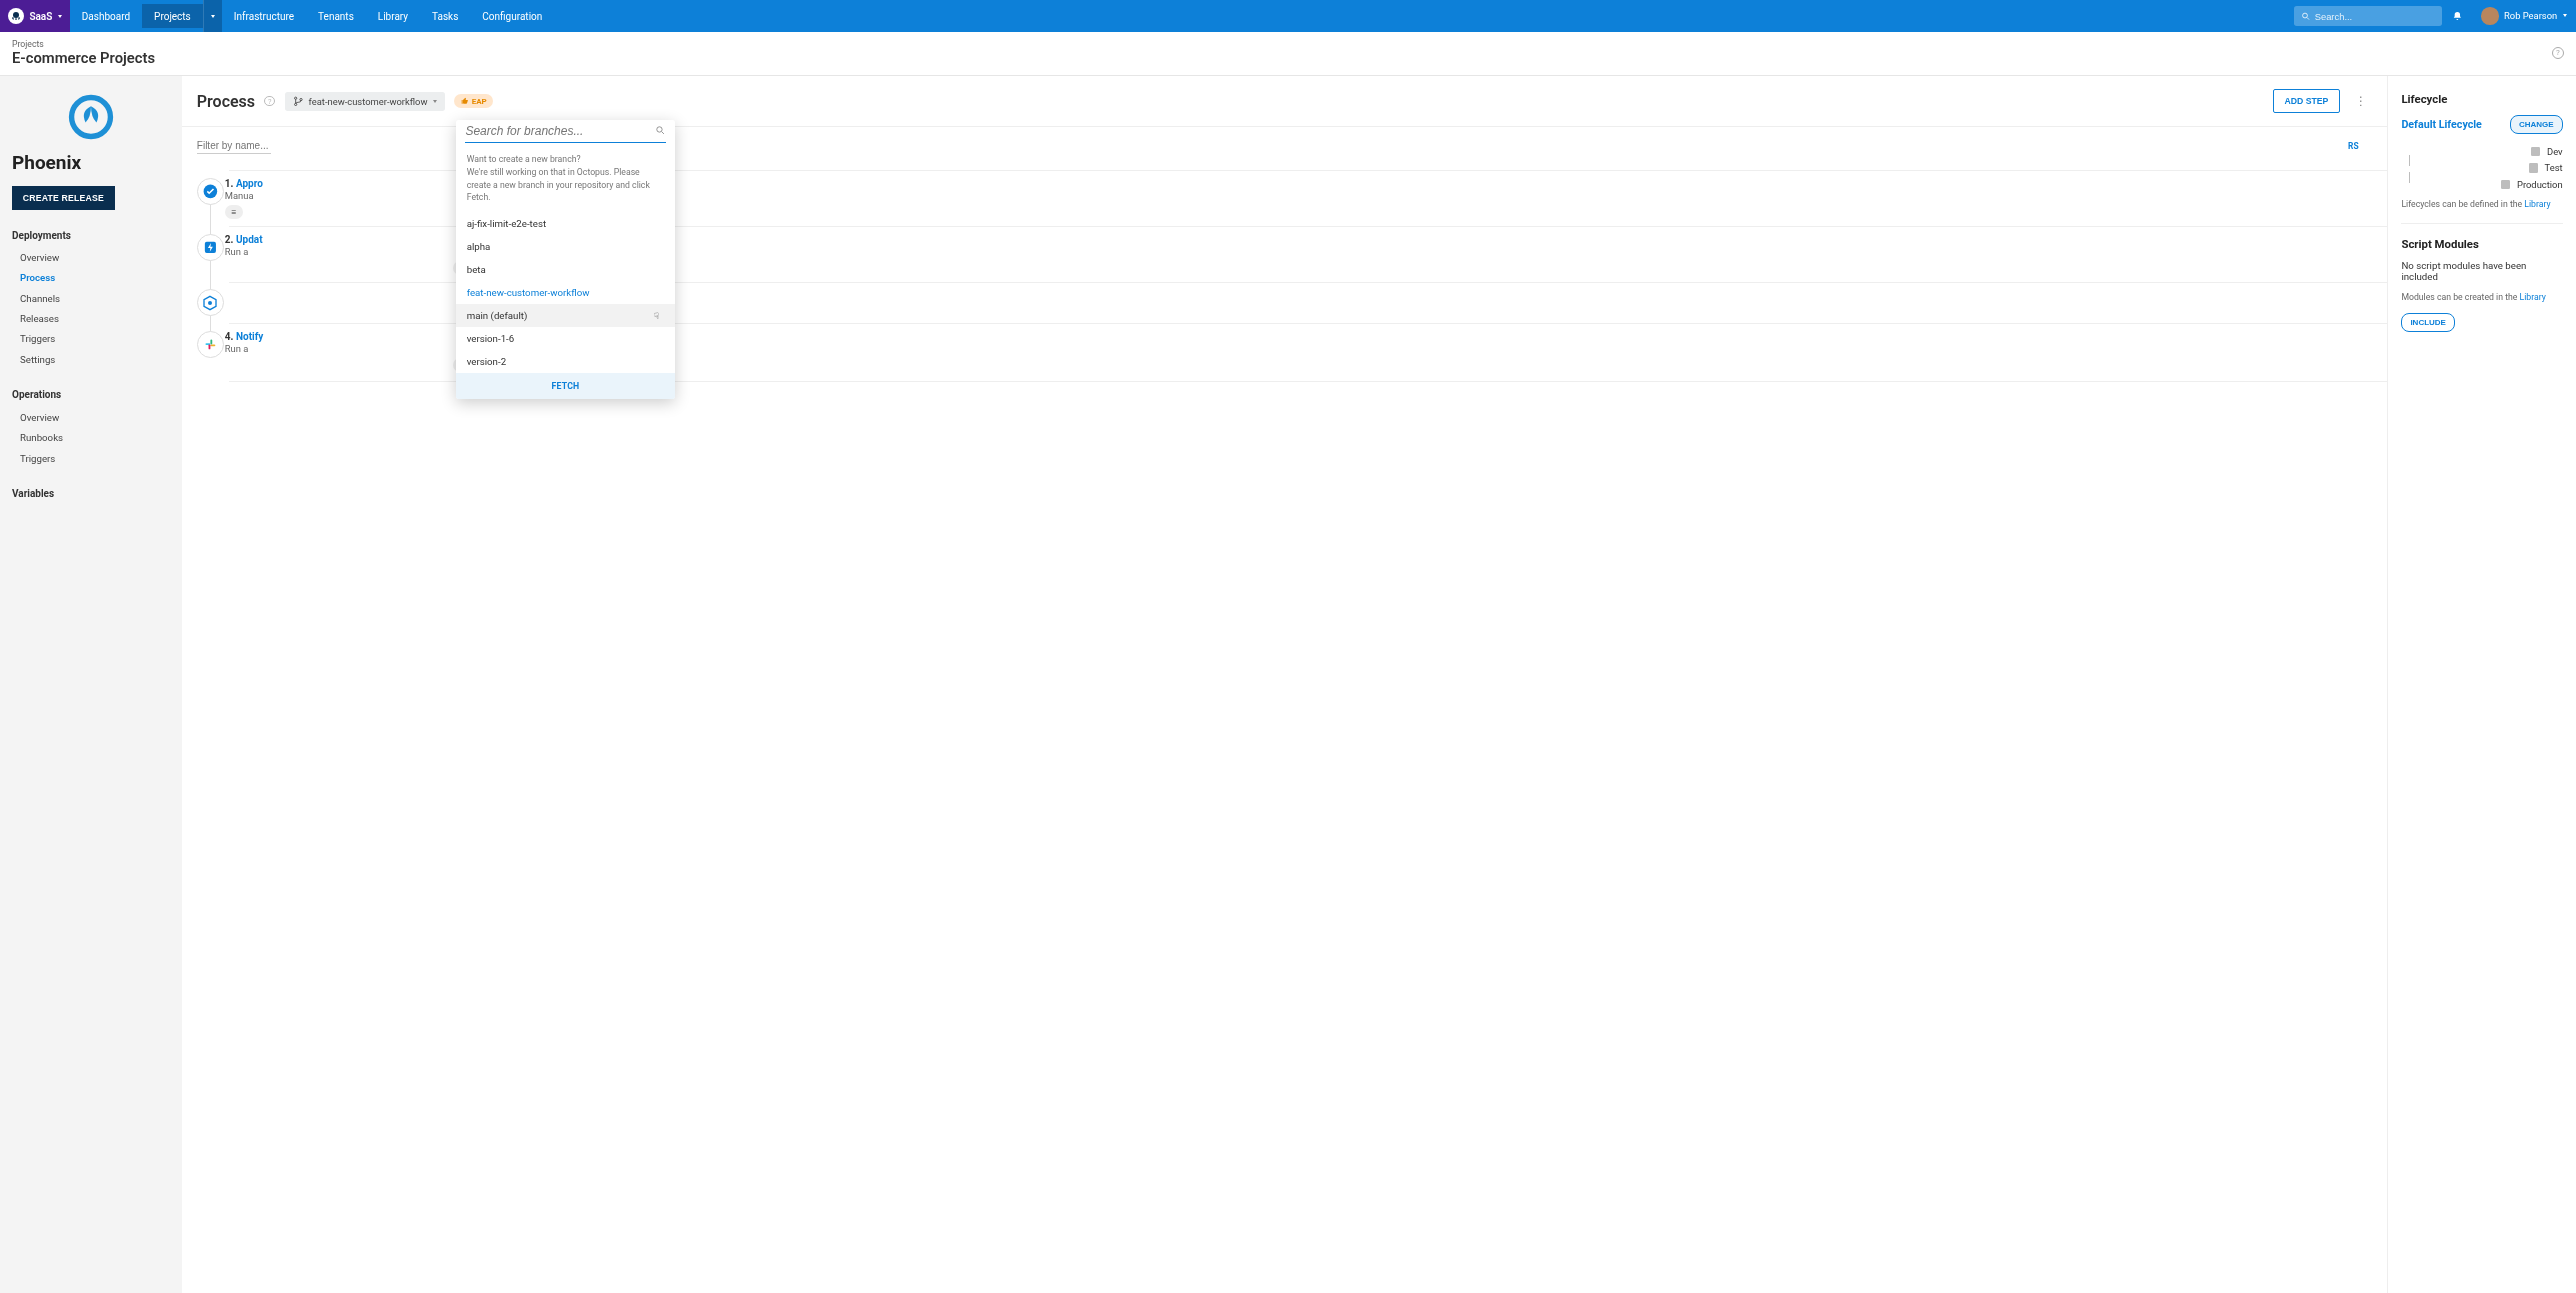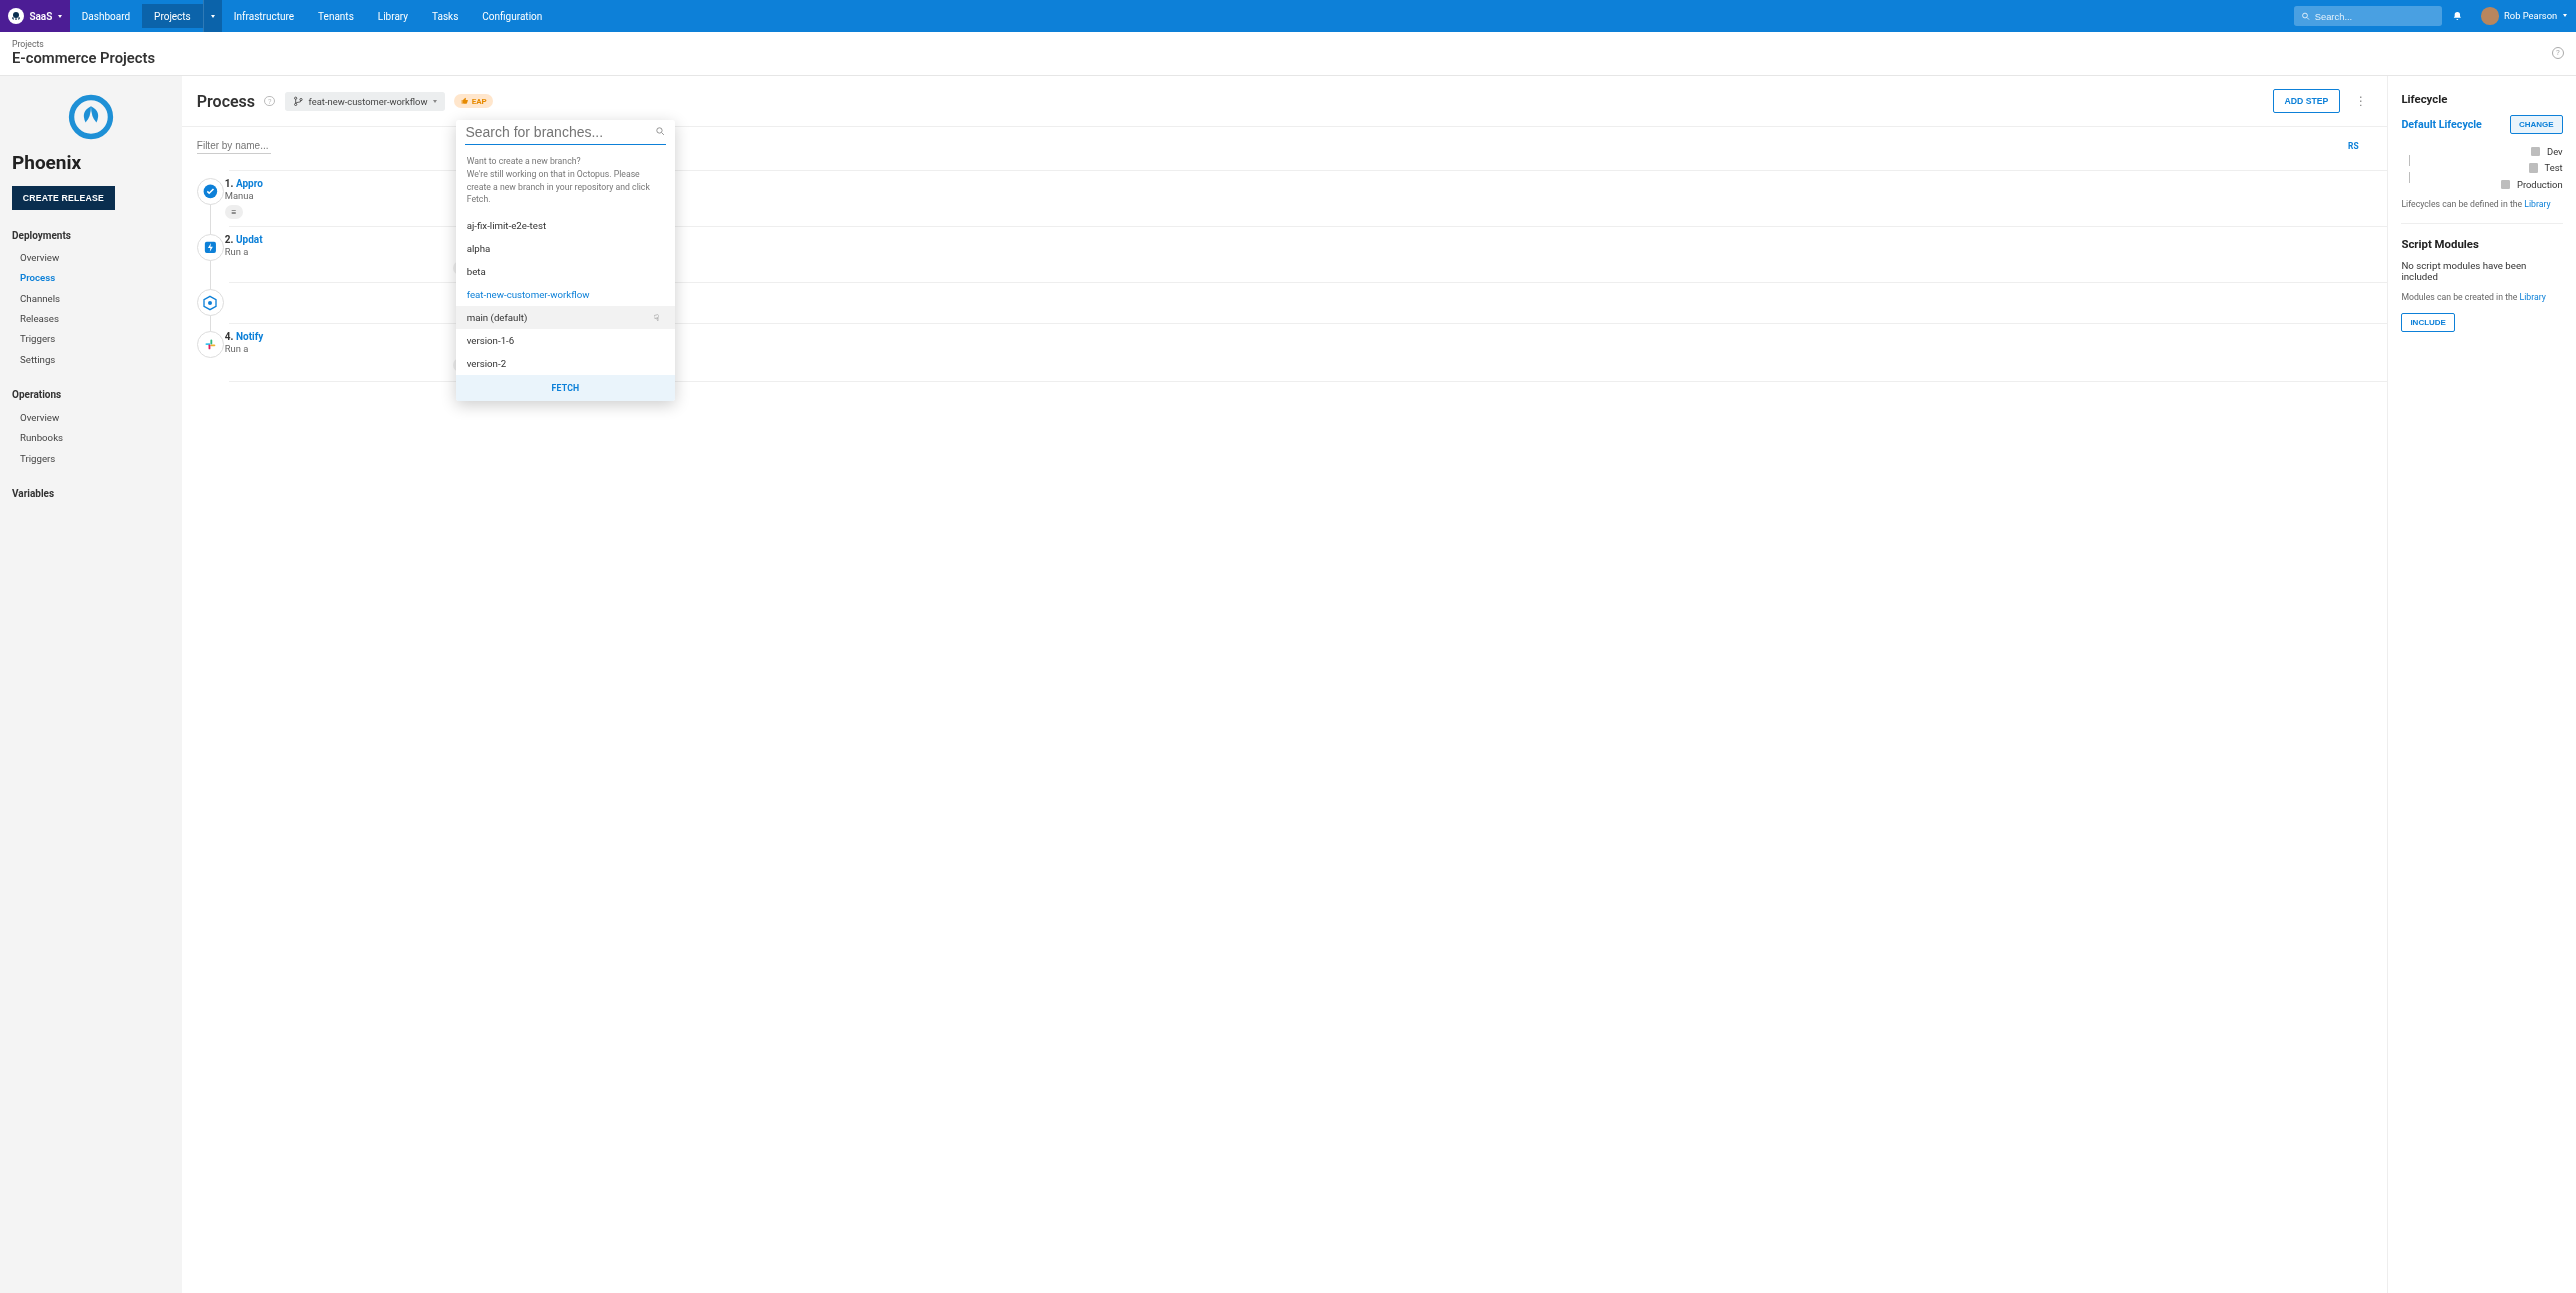--- a/index.html
+++ b/index.html
@@ -61,31 +61,31 @@
 .step-body { flex:1; }
 .step-title { font-size:10px; font-weight:700; color:#333; }
 .step-title .name { color:#0D80D8; }
 .step-sub { color:#666; font-size:9.4px; margin-top:1.3px; }
 .pill { background:#eee; border-radius:8px; padding:2px 6.7px; font-size:8.4px; display:inline-block; color:#333; }
 .step-meta { margin-top:4px; display:flex; align-items:center; gap:8px; color:#333; font-size:9.4px; }
 
 
 .branch-dd { position:absolute; left:274px; top:44px; width:219px; background:#fff; box-shadow:0 4px 16px rgba(0,0,0,.2); border-radius:2.7px; z-index:20; overflow:hidden; }
 .dd-search { padding: 8px 10.7px 0; display:flex; align-items:center; border-bottom:1.3px solid #0D80D8; margin:0 9.4px 6.7px; padding:4px 0;}
-.dd-search input { flex:1; border:none; outline:none; font-size:14px; }
+.dd-search input { flex:1; border:none; outline:none; font-size:12px;font-style:italic; }
 .dd-info { padding: 4px 10.7px 8px; font-size:8.7px; color:#777; line-height:1.45; }
 .dd-item { padding:6px 10.7px; font-size:9.7px; color:#333; cursor:pointer; }
 .dd-item.selected { color:#0D80D8; }
 .dd-item.hover { background:#f2f2f2; }
 .dd-fetch { background:#eaf4fb; text-align:center; padding:8px; color:#0D80D8; font-weight:700; font-size:8.7px; cursor:pointer; letter-spacing:0.2px;}
 
 
 .rp-h { font-size:11.4px; font-weight:700; margin-bottom:9.4px; color:#222;}
 .rp-link { color:#0D80D8; font-weight:700; font-size:10.7px;}
-.btn-outline-sm { border:0.7px solid #0D80D8; color:#0D80D8; background:#eaf4fb; padding:4px 8px; font-weight:700; font-size:8px; border-radius:2px; cursor:pointer;}
+.btn-outline-sm { border:0.7px solid #0D80D8; color:#0D80D8; background:#eaf4fb; padding:4px 8px; font-weight:700; font-size:8px; border-radius:8px; cursor:pointer;}
 .lc-row { display:flex; justify-content:space-between; align-items:center; margin-bottom:12px;}
 .env-list { margin-left:2.7px; border-left:0; }
 .env-item { display:flex; align-items:center; gap:6.7px; margin:5.4px 0; position:relative;justify-content:flex-end;}
 .env-sq { width:9.4px; height:9.4px; background:#bdbdbd; border-radius:1.3px; }
 .env-line { position:absolute; left:4.7px; top:9.4px; height:10.7px; width:0.7px; background:#bdbdbd;}
 .rp-note { font-size:8.7px; color:#666; margin-top:9.4px;}
 .rp-note a { color:#0D80D8; text-decoration:none;}
 .divider { border-top:0.7px solid #eee; margin:13.4px 0;}
 svg.icon { width:10.7px; height:10.7px; stroke:currentColor; fill:none; stroke-width:2; }
 .chev-down { width:0; height:0; border-left:2.7px solid transparent; border-right:2.7px solid transparent; border-top:3.4px solid currentColor; display:inline-block;}

